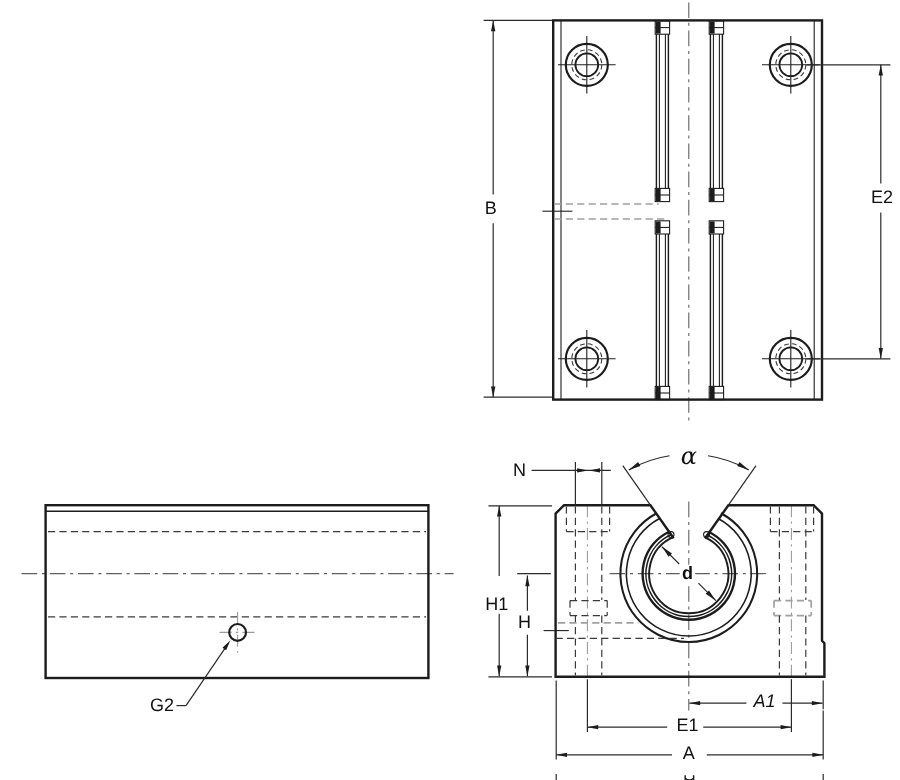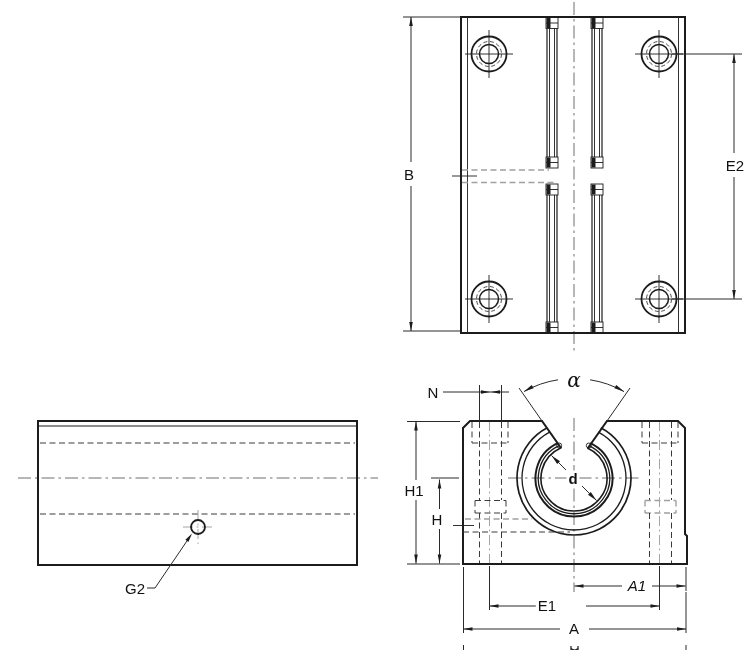--- a/index.html
+++ b/index.html
@@ -298,18 +298,18 @@
     </g>
   </g>
 </svg>
 
 <span class="lbl" style="left:409px;top:174px;">B</span>
 <span class="lbl" style="left:735px;top:165px;">E2</span>
 <span class="lbl" style="left:135px;top:588px;">G2</span>
 <span class="lbl" style="left:433px;top:392px;">N</span>
 <span class="lbl lbl-alpha" style="left:574px;top:380px;">α</span>
 <span class="lbl lbl-bold" style="left:573px;top:478px;">d</span>
-<span class="lbl" style="left:414px;top:490px;">H1</span>
+<span class="lbl" style="left:414px;top:504px;">H1</span>
 <span class="lbl" style="left:437px;top:519px;">H</span>
 <span class="lbl" style="left:637px;top:585px;font-style:italic;">A1</span>
-<span class="lbl" style="left:547px;top:605px;">E1</span>
+<span class="lbl" style="left:573px;top:605px;">E1</span>
 <span class="lbl" style="left:574px;top:628px;">A</span>
 </div>
 
 </body></html>

